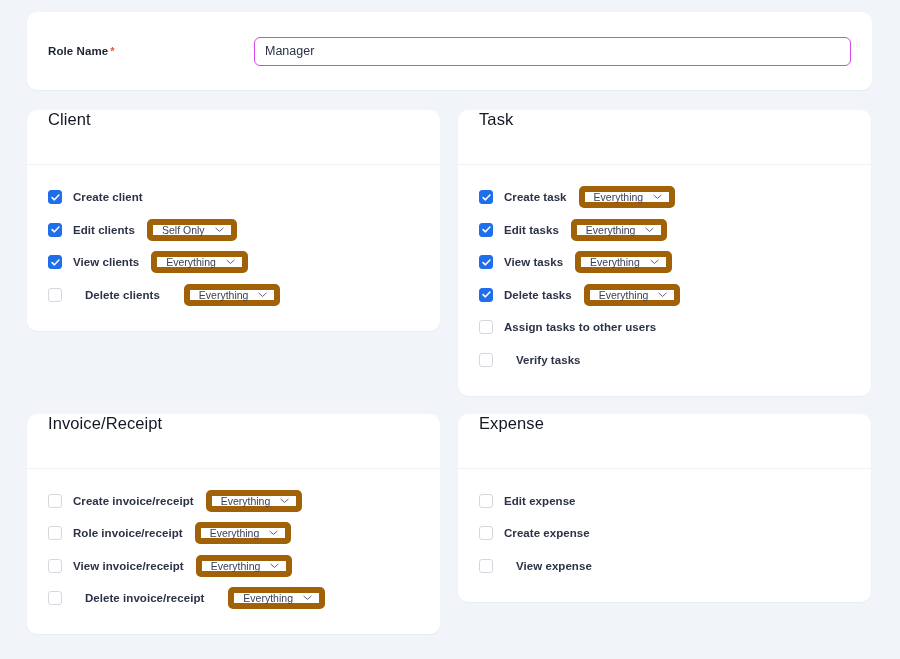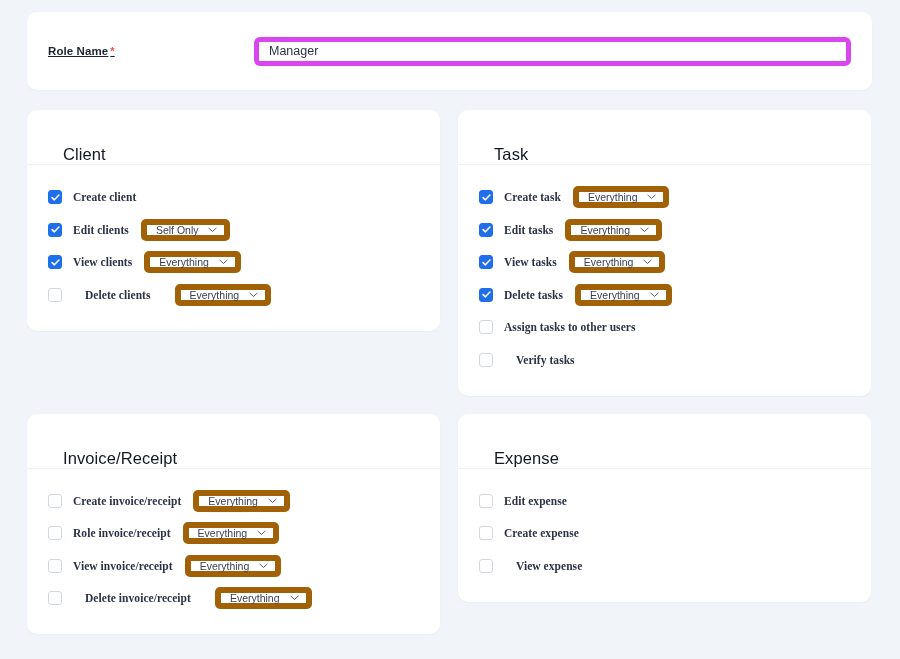--- a/index.html
+++ b/index.html
@@ -34,32 +34,31 @@
     padding: 0 21px 0 21px;
     box-shadow: 0 1px 2px rgba(16,24,40,0.04);
   }
   .role-label {
     font-size: 11.5px;
     font-weight: 700;
     color: #1e2235;
     letter-spacing: 0.1px;
     width: 206px;
     flex: 0 0 206px;
-    text-decoration: underline;
   }
   .req-star {
     color: #e8503a;
     font-size: 11px;
     margin-left: 2px;
     font-weight: 700;
   }
   .role-input {
     flex: 1 1 auto;
     height: 29px;
-    border: 5px solid #d946ef;
+    border: 1px solid #d946ef;
     border-radius: 6px;
     background: #fff;
     font-family: "Liberation Sans", sans-serif;
     font-size: 12.5px;
     color: #2c3247;
     padding: 0 10px;
     outline: none;
     max-width: 600px;
   }
   .role-input::placeholder { color: #9aa3b2; }
@@ -76,22 +75,22 @@
 
   .card {
     background: #ffffff;
     border-radius: 10px;
     box-shadow: 0 1px 2px rgba(16,24,40,0.04);
     overflow: hidden;
   }
   .card-header {
     height: 55px;
     display: flex;
-    align-items: flex-end;
-    padding: 0 36px;
+    align-items: flex-start;
+    padding: 0 21px;
     border-bottom: 1px solid #eef1f5;
   }
   .card-title {
     font-size: 16.5px;
     font-weight: 400;
     color: #141824;
     letter-spacing: 0.1px;
   }
   .card-body {
     padding: 22px 21px 26px 21px;
@@ -125,21 +124,20 @@
   .cbox svg { display: none; }
   .cbox.checked svg { display: block; }
 
   .perm-label {
     font-size: 11.5px;
     font-weight: 700;
     color: #2c3247;
     margin-left: 11px;
     white-space: nowrap;
     letter-spacing: 0.05px;
-    font-family: Liberation Serif, serif;
   }
 
   
   .perm-select {
     margin-left: 12px;
     height: 22px;
     border: 6px solid #a16207;
     border-radius: 5px;
     background: #ffffff;
     display: inline-flex;

